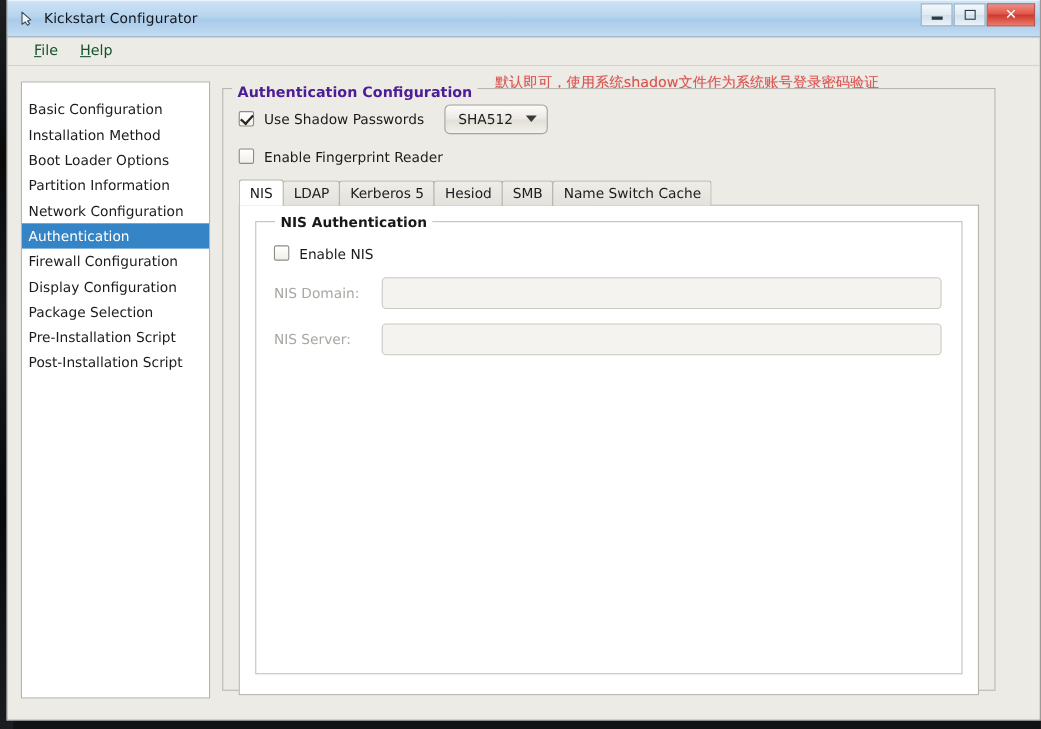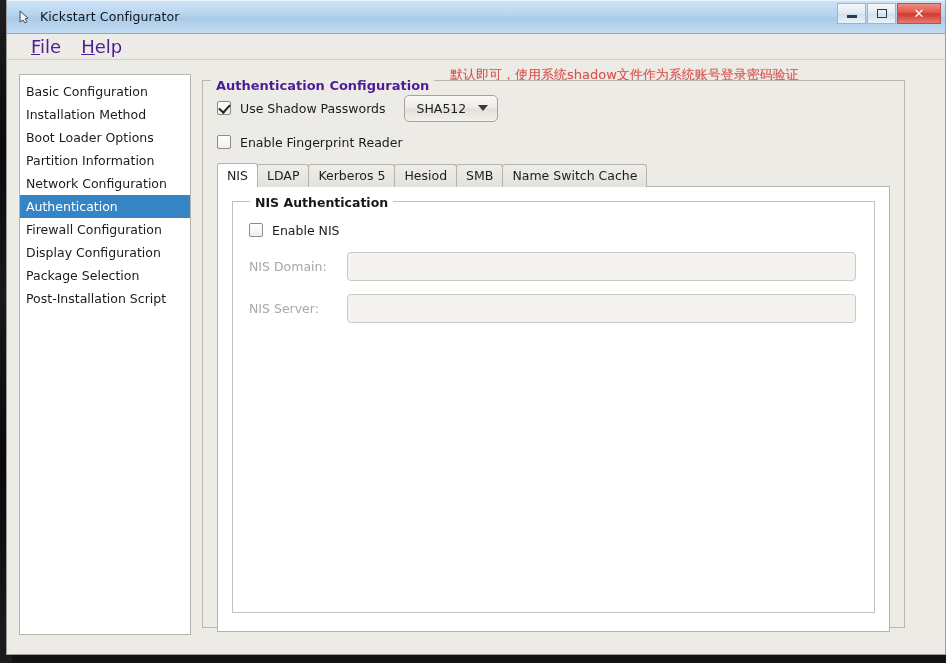--- a/index.html
+++ b/index.html
@@ -75,42 +75,42 @@
 
   
   #menubar {
     height: 26px; flex: 0 0 26px;
     background: #edebe6;
     border-bottom: 1px solid #d5d2cb;
     display: flex; align-items: center;
     padding-left: 14px;
   }
   .menu-item {
-    font-size: 18px; color: #4c1d95;
+    font-size: 13px; color: #14532d;
     padding: 3px 10px; cursor: default;
   }
   .menu-item u { text-decoration: underline; }
 
   
   #body {
     flex: 1 1 auto; position: relative;
     background: #edebe6;
     padding: 8px 10px 12px 12px;
     display: flex;
     gap: 11px;
   }
 
   
   #sidebar {
     flex: 0 0 172px;
     background: #ffffff;
     border: 1px solid #b6b4ae;
     height: 561px;
     margin-top: 6px;
-    padding-top: 5px;
+    padding-top: 13px;
     overflow: hidden;
   }
   .side-item {
     height: 23px; line-height: 23px;
     padding-left: 6px;
     font-size: 12.5px; color: #1b1b1b;
     white-space: nowrap; cursor: default;
   }
   .side-item.selected {
     background: #3584c6; color: #ffffff;
@@ -298,20 +298,21 @@
       <div id="sidebar">
         <div class="side-item">Basic Configuration</div>
         <div class="side-item">Installation Method</div>
         <div class="side-item">Boot Loader Options</div>
         <div class="side-item">Partition Information</div>
         <div class="side-item">Network Configuration</div>
         <div class="side-item selected">Authentication</div>
         <div class="side-item">Firewall Configuration</div>
         <div class="side-item">Display Configuration</div>
         <div class="side-item">Package Selection</div>
+        <div class="side-item">Pre-Installation Script</div>
         <div class="side-item">Post-Installation Script</div>
       </div>
 
       <div id="pane">
 
         <div id="annotation">默认即可，使用系统shadow文件作为系统账号登录密码验证</div>
 
         <div id="auth-group">
           <div id="auth-group-title">Authentication Configuration</div>
 

